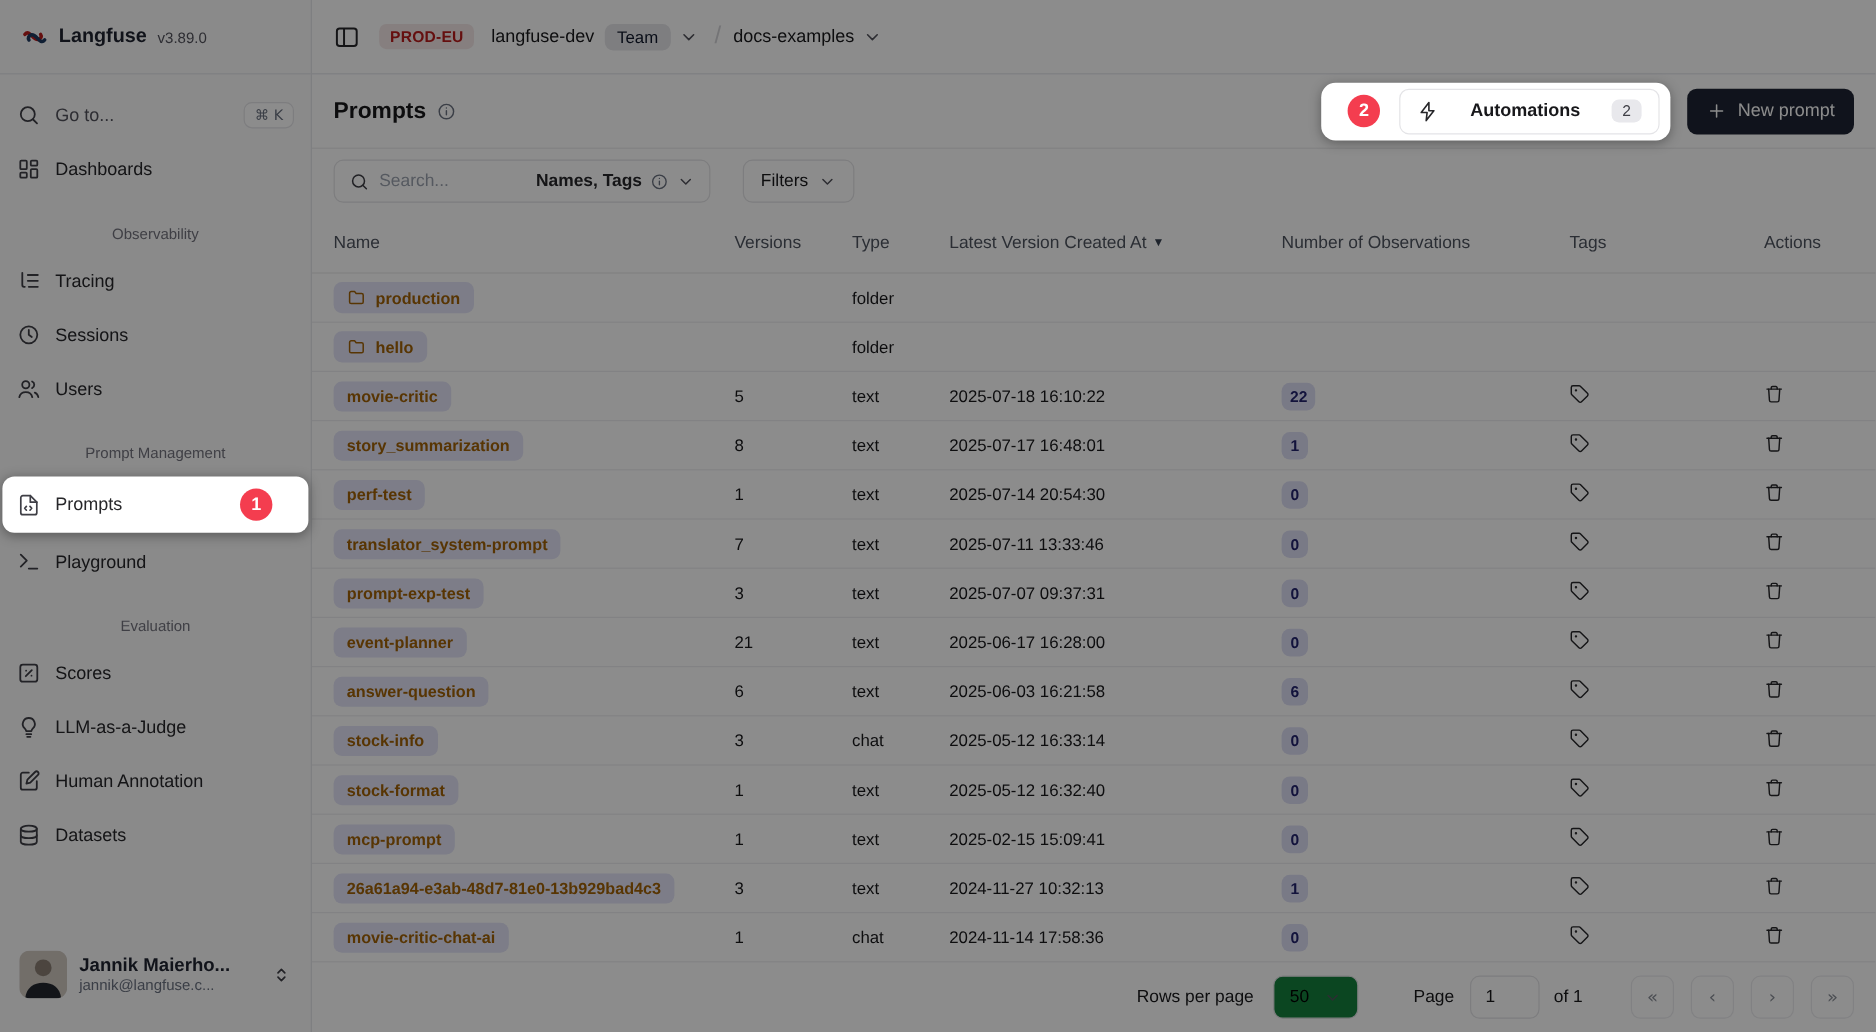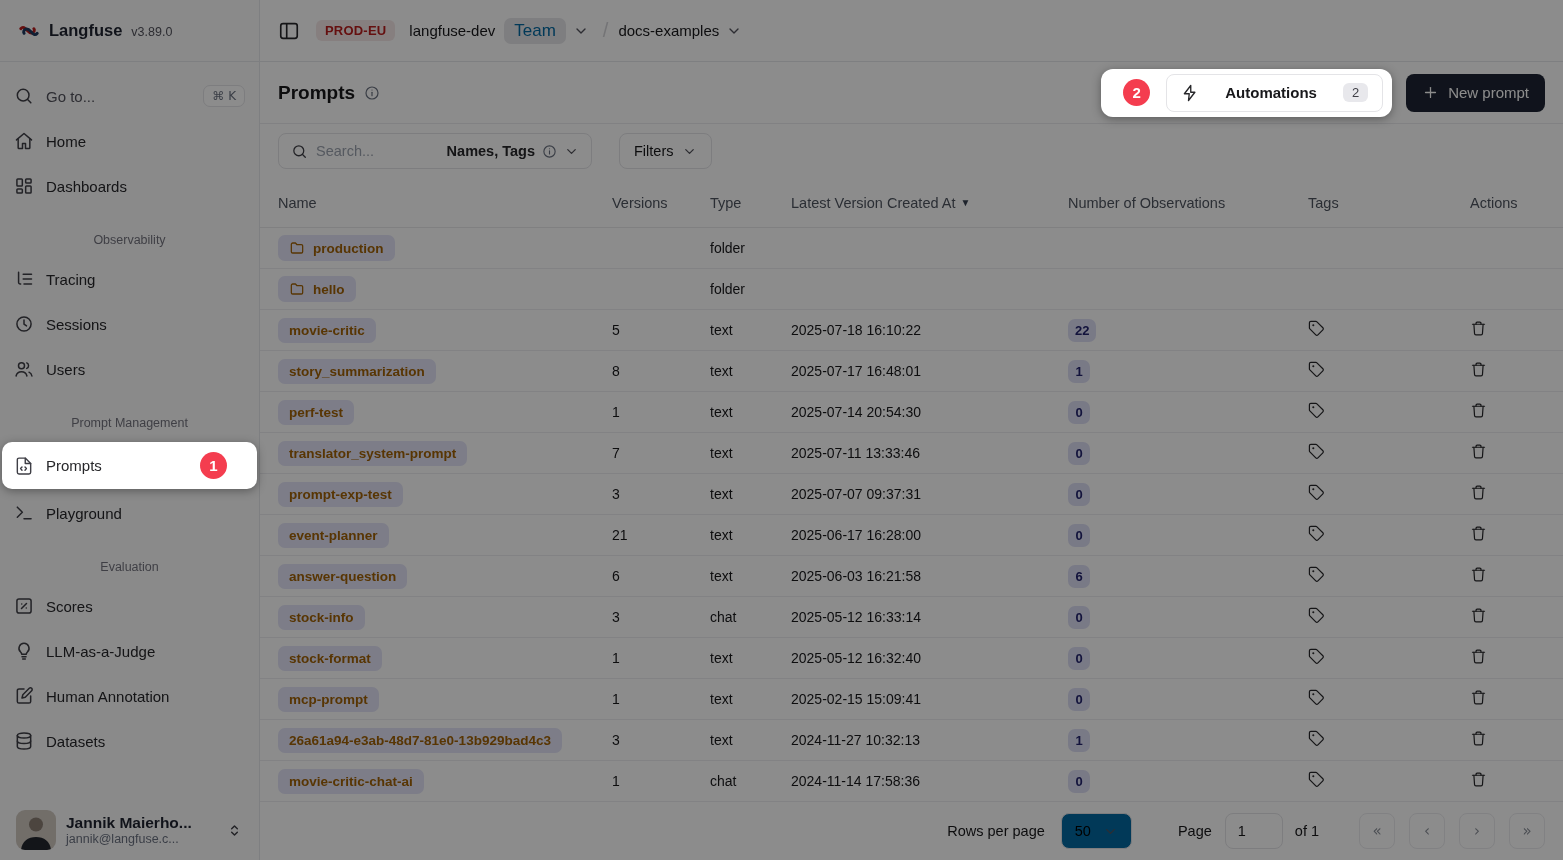--- a/index.html
+++ b/index.html
@@ -18,34 +18,34 @@
   .nav-ico { width:20px; height:20px; flex:none; color:#3f3f46; }
   .goto { color:#52525b; }
   .kbd { margin-left:auto; border:1px solid #e4e4e7; border-radius:7px; font-size:12px; color:#6b7280; padding:3px 8px; background:#fff;
          font-family:"DejaVu Sans", sans-serif; }
   .section-title { font-size:12.5px; color:#74747e; padding:0 10px; margin:27px 0 12px; }
 
   .prompts-highlight { background:#fff; border-radius:10px; height:47px; margin:2px -2px 4px; padding:0 12px; box-shadow:0 2px 10px rgba(0,0,0,.35); }
   .step-circle { width:27px; height:27px; border-radius:50%; background:#f43d4f; color:#fff; font-size:15px; font-weight:700; display:flex; align-items:center; justify-content:center; flex:none; }
   .prompts-highlight .step-circle { margin-left:auto; margin-right:18px; }
 
-  .sidebar-user { display:flex; align-items:center; gap:10px; padding:14px 16px 10px; }
+  .sidebar-user { display:flex; align-items:center; gap:10px; padding:14px 16px 28px; }
   .avatar { width:40px; height:40px; border-radius:9px; overflow:hidden; flex:none; }
   .user-meta { min-width:0; }
   .user-name { font-size:15.5px; font-weight:700; color:#1f2430; white-space:nowrap; }
   .user-email { font-size:12.5px; color:#6b7280; white-space:nowrap; }
   .user-chevrons { margin-left:auto; width:17px; height:17px; color:#3f3f46; }
 
   
   .main { flex:1; display:flex; flex-direction:column; background:#fff; min-width:0; }
   .topbar { height:62px; border-bottom:1px solid #e5e7eb; display:flex; align-items:center; padding:0 18px; flex:none; }
   .panel-btn { width:22px; height:22px; color:#27272a; cursor:pointer; }
   .env-badge { margin-left:16px; background:#f4e8e8; color:#b91c1c; font-size:13px; font-weight:600; padding:3px 9px; border-radius:6px; letter-spacing:.2px; }
   .org-name { margin-left:14px; font-size:15px; font-weight:500; }
-  .role-chip { margin-left:9px; background:#e5e5e9; color:#0369a1; font-size:17px; padding:3px 10px; border-radius:7px; }
+  .role-chip { margin-left:9px; background:#e5e5e9; color:#0f172a; font-size:14px; padding:3px 10px; border-radius:7px; }
   .tb-chevron { width:16px; height:16px; color:#52525b; margin-left:7px; }
   .slash { color:#d4d4d8; font-size:20px; font-weight:300; margin:0 10px 0 14px; }
   .project-name { font-size:15px; font-weight:500;text-align:center; }
 
   .page-header { height:62px; border-bottom:1px solid #ebebee; display:flex; align-items:center; justify-content:space-between; padding:0 18px; flex:none; }
   .ph-left { display:flex; align-items:center; gap:9px; }
   .page-title { font-size:19px; font-weight:700; color:#18181b; }
   .info-ico { width:16px; height:16px; color:#6b7280; }
   .ph-right { display:flex; align-items:center; gap:14px; }
   .annotation-box { background:#fff; border-radius:12px; height:48px; display:flex; align-items:center; gap:16px; padding:0 9px 0 22px; box-shadow:0 2px 10px rgba(0,0,0,.35); }
@@ -73,21 +73,21 @@
   .tbody { flex:none; }
   .trow { height:41px; border-bottom:1px solid #ededf0; font-size:14px; color:#18181b; }
   .pill { display:inline-flex; align-items:center; gap:8px; background:#e3e4f8; color:#a16207; font-size:13.5px; font-weight:700; padding:5px 11px; border-radius:7px; max-width:330px; white-space:nowrap; cursor:pointer; }
   .pill svg { width:16px; height:16px; flex:none; }
   .obs-badge { display:inline-block; min-width:22px; text-align:center; background:#dddef5; color:#23246e; font-size:13px; font-weight:700; padding:4px 7px; border-radius:7px; }
   .icon-btn { background:none; border:none; padding:0; cursor:pointer; color:#27272a; display:inline-flex; }
   .icon-btn svg { width:17px; height:17px; }
 
   
   .table-footer { flex:1; display:flex; align-items:center; justify-content:flex-end; padding:0 18px; font-size:14.5px; color:#18181b; }
-  .rpp-select { margin-left:16px; height:36px; border:1px solid #e4e4e7; border-radius:8px; background:#0369a1; padding:0 13px; display:inline-flex; align-items:center; gap:12px; font-size:14.5px; font-family:inherit; cursor:pointer; }
+  .rpp-select { margin-left:16px; height:36px; border:1px solid #e4e4e7; border-radius:8px; background:#15803d; padding:0 13px; display:inline-flex; align-items:center; gap:12px; font-size:14.5px; font-family:inherit; cursor:pointer; }
   .page-label { margin-left:46px; }
   .page-input { margin-left:13px; width:58px; height:36px; border:1px solid #e4e4e7; border-radius:8px; padding:0 12px; font-size:14.5px; font-family:inherit; color:#18181b; }
   .of-label { margin-left:12px; }
   .pager { display:flex; gap:14px; margin-left:40px; }
   .pager-btn { width:36px; height:36px; border:1px solid #ececef; background:#fff; border-radius:8px; color:#8a8f98; font-size:15px; display:flex; align-items:center; justify-content:center; font-family:"DejaVu Sans", sans-serif; cursor:pointer; }
 
   
   .dim-overlay { position:fixed; inset:0; background:rgba(0,0,0,0.45); z-index:50; pointer-events:none; }
   .spotlight { position:relative; z-index:60; }
 </style>
@@ -109,27 +109,20 @@
     <nav class="sidebar-nav">
       <div class="nav-item goto">
         <svg class="nav-ico" viewBox="0 0 24 24" fill="none" stroke="currentColor" stroke-width="1.8" stroke-linecap="round">
             <circle cx="11" cy="11" r="7"></circle>
             <path d="m20.2 20.2-3.9-3.9"></path>
           </svg>
         <span>Go to...</span>
         <span class="kbd">⌘ K</span>
       </div>
 
-      <div class="nav-item">
-        <svg class="nav-ico" viewBox="0 0 24 24" fill="none" stroke="currentColor" stroke-width="1.8" stroke-linecap="round" stroke-linejoin="round">
-            <path d="M3 10.7 12 3l9 7.7"></path>
-            <path d="M5 9.3V20a1 1 0 0 0 1 1h4.2v-6h3.6v6H18a1 1 0 0 0 1-1V9.3"></path>
-          </svg>
-        <span>Home</span>
-      </div>
       <div class="nav-item">
         <svg class="nav-ico" viewBox="0 0 24 24" fill="none" stroke="currentColor" stroke-width="1.8" stroke-linejoin="round">
             <rect x="3.5" y="3.5" width="6.5" height="8.5" rx="1"></rect>
             <rect x="14" y="3.5" width="6.5" height="5" rx="1"></rect>
             <rect x="14" y="12" width="6.5" height="8.5" rx="1"></rect>
             <rect x="3.5" y="15.5" width="6.5" height="5" rx="1"></rect>
           </svg>
         <span>Dashboards</span>
       </div>
 

